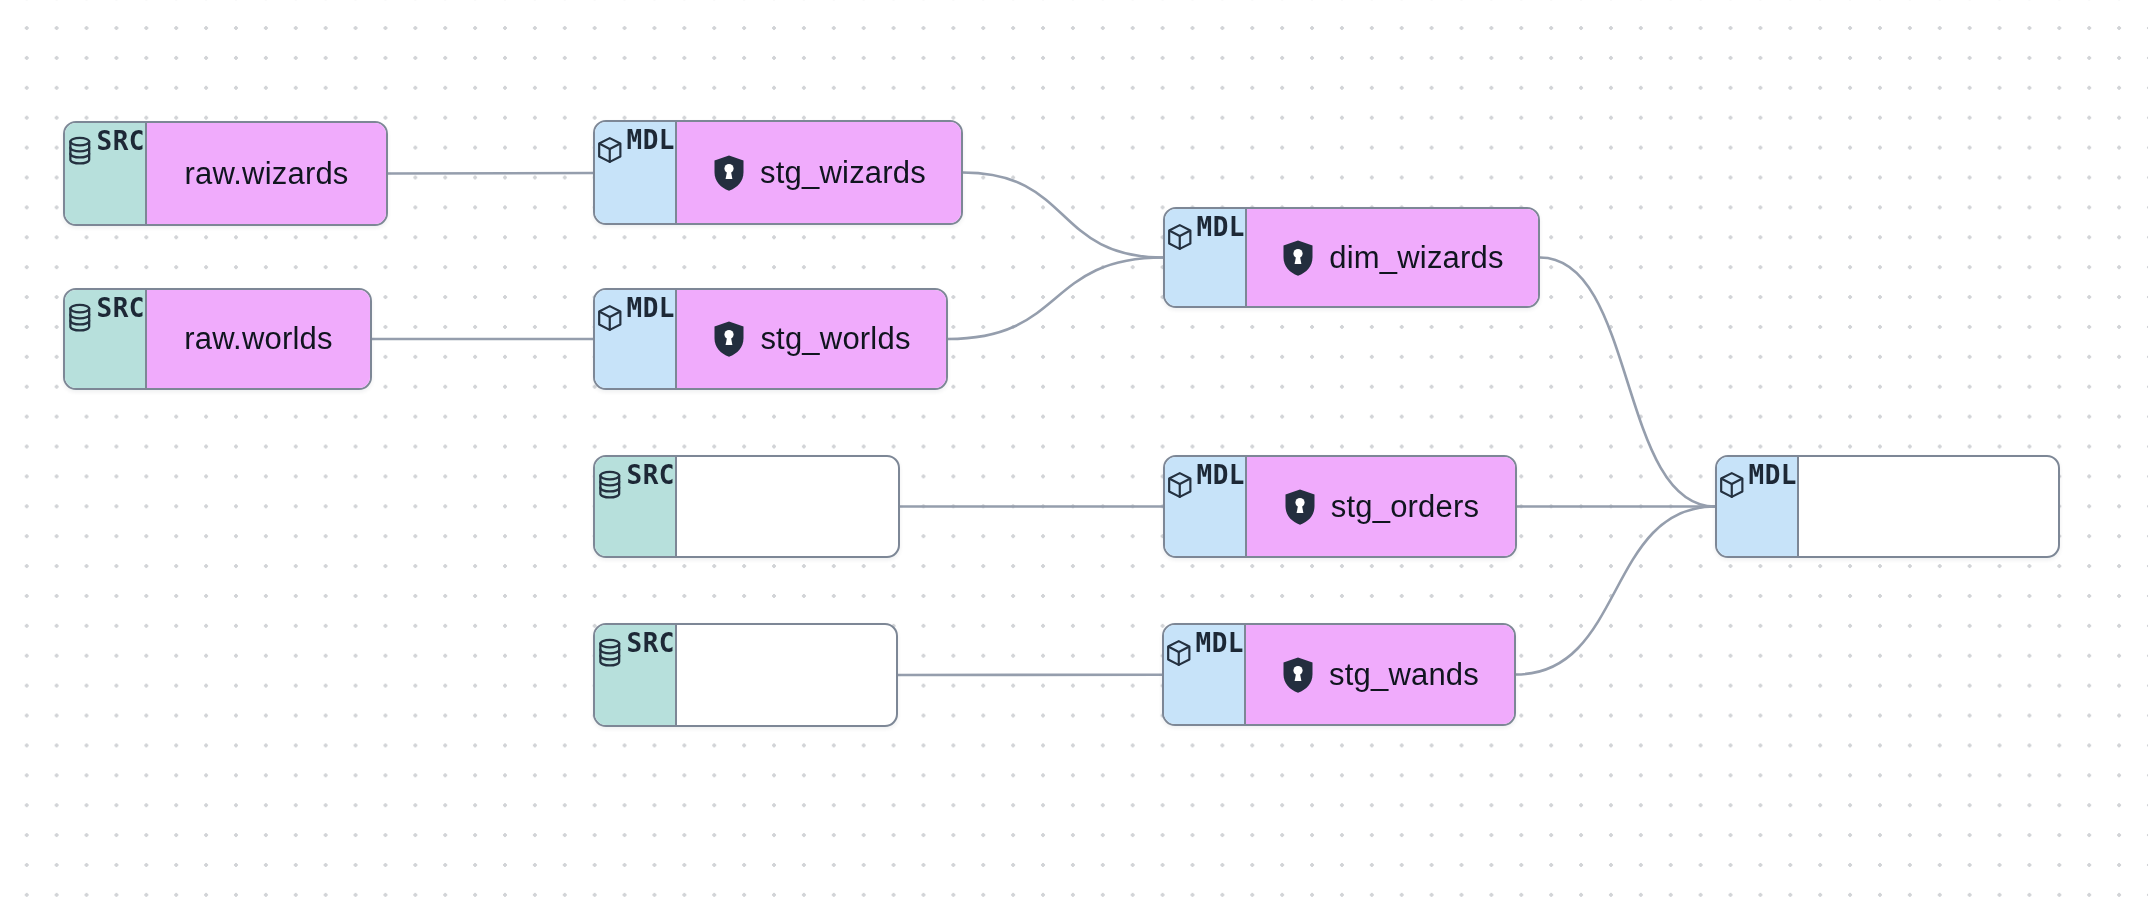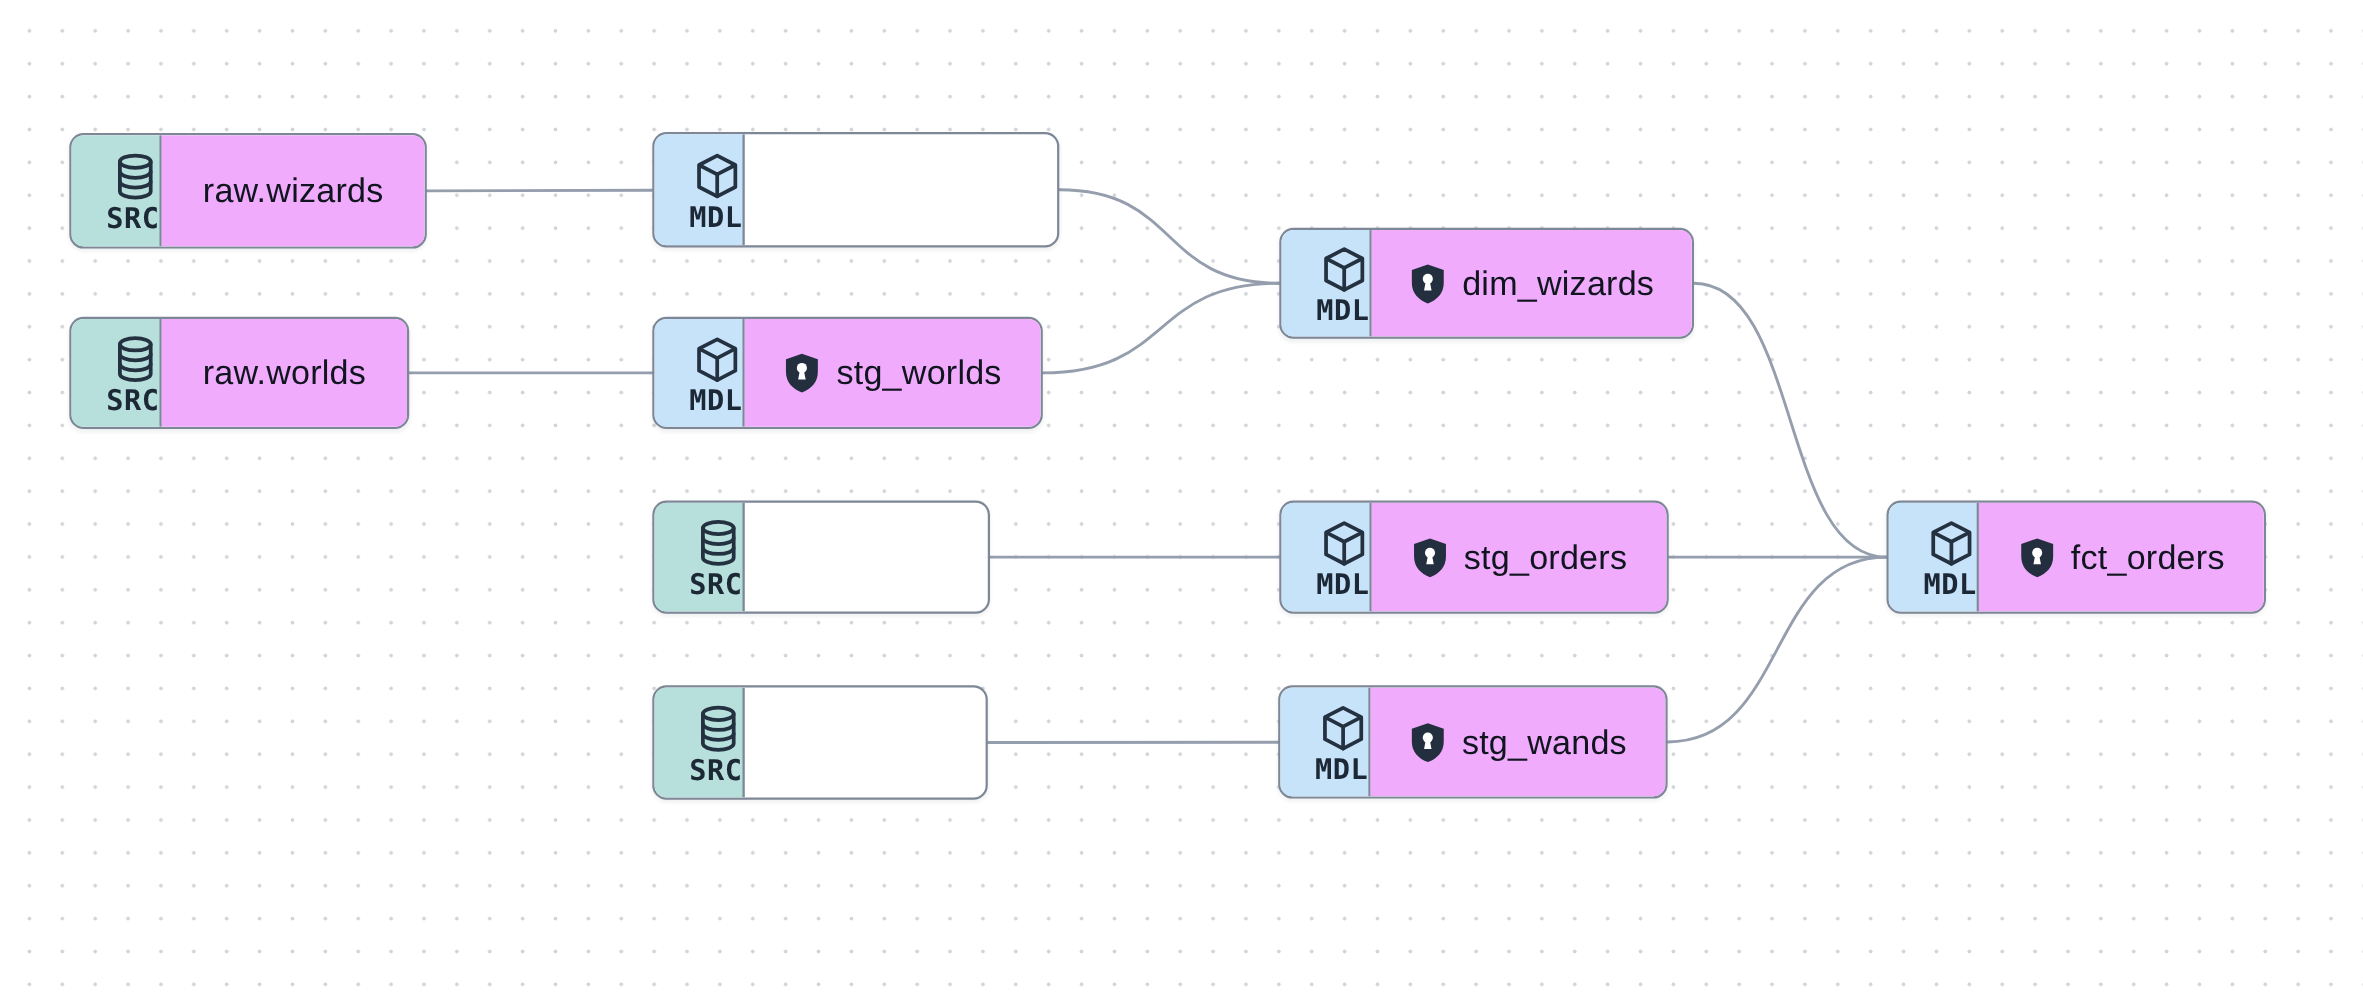--- a/index.html
+++ b/index.html
@@ -37,22 +37,22 @@
     border-radius: 13px;
     overflow: hidden;
     box-shadow: 0 2px 4px rgba(16,24,40,0.07);
     cursor: pointer;
   }
 
   .badge {
     flex: 0 0 82px;
     width: 82px;
     display: flex;
-    flex-direction: column;
-    align-items: flex-end;
+    flex-direction: row;
+    align-items: flex-start;
     justify-content: center;
     gap: 2px;
     padding-top: 5px;
     border-right: 2.5px solid #7d8796;
     box-sizing: border-box;
   }
   .badge-label {
     font-family: "DejaVu Sans Mono", monospace;
     font-size: 26px;
     font-weight: 600;
@@ -113,20 +113,28 @@
       </div>
       <div class="node" style="left: 593px; top: 120px; width: 370px; height: 105px; border-color: rgb(125, 135, 150);">
         <div class="badge" style="background: rgb(199, 227, 249); border-right-color: rgb(125, 135, 150);">
           <svg width="46" height="46" viewBox="0 0 46 46" class="badge-icon">
             <path d="M23 4.5 L39.5 13 V33 L23 41.5 L6.5 33 V13 Z" fill="none" stroke="#243140" stroke-width="3.4" stroke-linejoin="round"></path>
             <path d="M6.5 13 L23 21.5 L39.5 13" fill="none" stroke="#243140" stroke-width="3.4" stroke-linejoin="round"></path>
             <path d="M23 21.5 V41.5" fill="none" stroke="#243140" stroke-width="3.4" stroke-linecap="round"></path>
           </svg>
           <span class="badge-label">MDL</span>
         </div>
+        <div class="node-body">
+          <svg width="34" height="38" viewBox="0 0 34 38" class="shield">
+            <path d="M17 1.5 L31.5 6.5 V18 C31.5 27.5 25.5 33.5 17 36.8 C8.5 33.5 2.5 27.5 2.5 18 V6.5 Z" fill="#232e3e"></path>
+            <circle cx="17" cy="14.5" r="4.6" fill="#ffffff"></circle>
+            <path d="M15.2 16.5 L13.6 25 H20.4 L18.8 16.5 Z" fill="#ffffff"></path>
+          </svg>
+          <span class="node-label">stg_wizards</span>
+        </div>
       </div>
       <div class="node" style="left: 63px; top: 288px; width: 309px; height: 102px; border-color: rgb(125, 135, 150);">
         <div class="badge" style="background: rgb(183, 224, 220); border-right-color: rgb(125, 135, 150);">
           <svg width="44" height="46" viewBox="0 0 44 46" class="badge-icon">
             <ellipse cx="22" cy="9" rx="14" ry="5.6" fill="none" stroke="#243140" stroke-width="3.4"></ellipse>
             <path d="M8 9 v27 a14 5.6 0 0 0 28 0 V9" fill="none" stroke="#243140" stroke-width="3.4" stroke-linecap="round"></path>
             <path d="M8 18 a14 5.6 0 0 0 28 0" fill="none" stroke="#243140" stroke-width="3.4" stroke-linecap="round"></path>
             <path d="M8 27 a14 5.6 0 0 0 28 0" fill="none" stroke="#243140" stroke-width="3.4" stroke-linecap="round"></path>
           </svg>
           <span class="badge-label">SRC</span>
@@ -230,24 +238,16 @@
         </div>
       </div>
       <div class="node" style="left: 1715px; top: 455px; width: 345px; height: 103px; border-color: rgb(125, 135, 150);">
         <div class="badge" style="background: rgb(199, 227, 249); border-right-color: rgb(125, 135, 150);">
           <svg width="46" height="46" viewBox="0 0 46 46" class="badge-icon">
             <path d="M23 4.5 L39.5 13 V33 L23 41.5 L6.5 33 V13 Z" fill="none" stroke="#243140" stroke-width="3.4" stroke-linejoin="round"></path>
             <path d="M6.5 13 L23 21.5 L39.5 13" fill="none" stroke="#243140" stroke-width="3.4" stroke-linejoin="round"></path>
             <path d="M23 21.5 V41.5" fill="none" stroke="#243140" stroke-width="3.4" stroke-linecap="round"></path>
           </svg>
           <span class="badge-label">MDL</span>
-        </div>
-        <div class="node-body">
-          <svg width="34" height="38" viewBox="0 0 34 38" class="shield">
-            <path d="M17 1.5 L31.5 6.5 V18 C31.5 27.5 25.5 33.5 17 36.8 C8.5 33.5 2.5 27.5 2.5 18 V6.5 Z" fill="#232e3e"></path>
-            <circle cx="17" cy="14.5" r="4.6" fill="#ffffff"></circle>
-            <path d="M15.2 16.5 L13.6 25 H20.4 L18.8 16.5 Z" fill="#ffffff"></path>
-          </svg>
-          <span class="node-label">fct_orders</span>
         </div>
       </div>
     </div>
 </div>
 
 </body></html>

